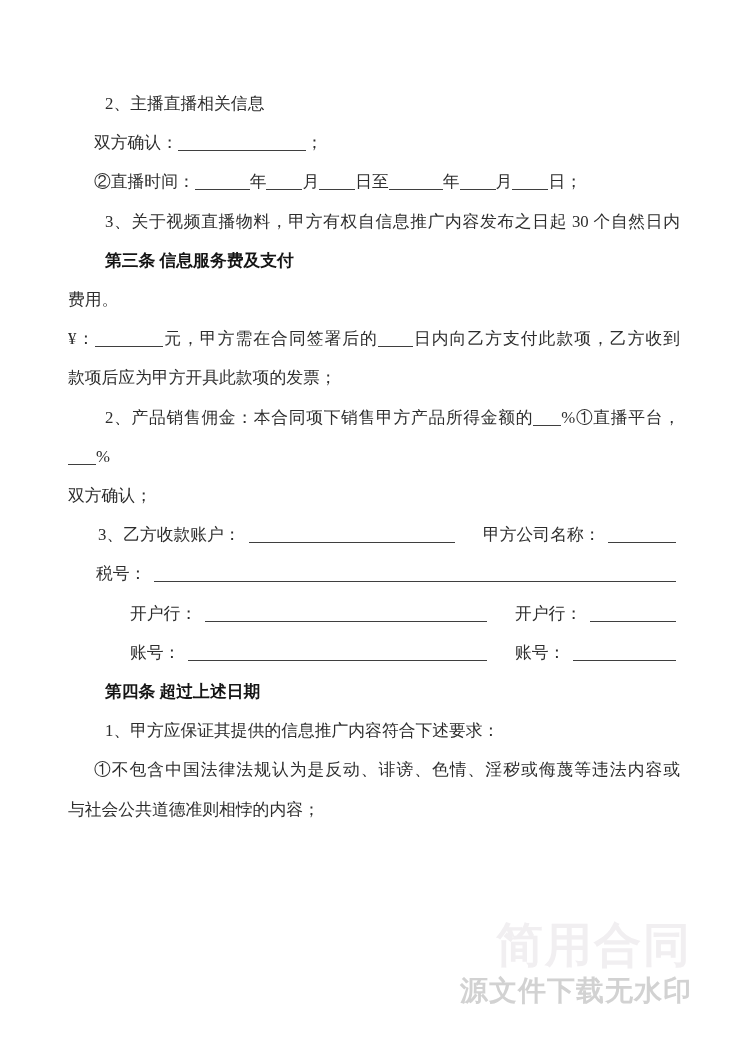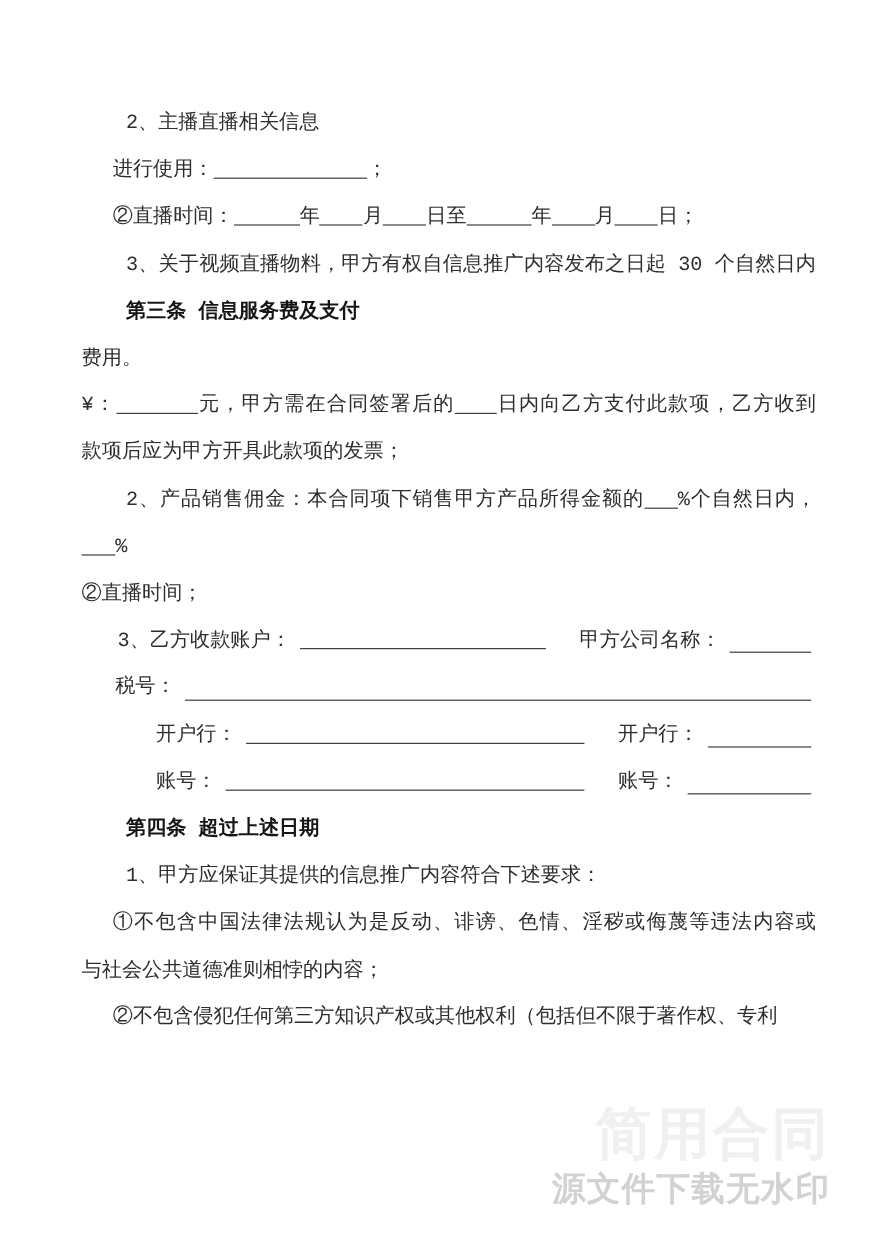--- a/index.html
+++ b/index.html
@@ -20,57 +20,57 @@
   
   .watermark{position:absolute;right:50px;bottom:44px;z-index:0;text-align:right;
     font-family:"Liberation Sans","DejaVu Sans",sans-serif;user-select:none;}
   .wm-brand{font-size:47px;font-weight:700;letter-spacing:2px;color:var(--wm-brand);line-height:1;}
   .wm-tag{font-size:28px;font-weight:700;letter-spacing:1px;color:var(--wm-tag);line-height:1;margin-top:9px;}
   
   .doc{
     position:absolute;left:68px;top:84px;width:612px;z-index:1;
     color:var(--ink);font-size:16.8px;line-height:39.2px;
   }
-  .line{white-space:normal;font-family:Liberation Mono, monospace;}
+  .line{white-space:normal;}
   .jall{text-align:justify;text-align-last:justify;}
   .ind1{text-indent:26px;}
   .ind2{text-indent:37px;}
   .bold{font-weight:700;color:var(--ink-bold);}
   .blank{
     display:inline-block;height:12px;
     border-bottom:1px solid var(--rule);
     vertical-align:-3px;
   }
   .row{display:flex;align-items:baseline;}
   .cell{display:flex;align-items:baseline;}
   .cell-left{width:357px;}
-  .cell-right{flex:1;margin-left:28px;align-items:center;}
+  .cell-right{flex:1;margin-left:28px;}
   .cell .blank{flex:1;transform:translateY(3px);margin-left:8px;}
   .cell-right .blank{margin-right:4px;}
   .lab{white-space:nowrap;}
 </style>
 </head>
 <body>
 
 <div class="page">
   <div class="watermark">
     <div class="wm-brand">简用合同</div>
     <div class="wm-tag">源文件下载无水印</div>
   </div>
   <div class="doc">
       <div class="line ind2"><span>2、主播直播相关信息</span></div>
-      <div class="line ind1"><span>进行使用：</span><span class="blank" style="width: 128px;"></span><span>；</span></div>
+      <div class="line ind1"><span>双方确认：</span><span class="blank" style="width: 128px;"></span><span>；</span></div>
       <div class="line ind1"><span>②直播时间：</span><span class="blank" style="width: 55px;"></span><span>年</span><span class="blank" style="width: 36px;"></span><span>月</span><span class="blank" style="width: 36px;"></span><span>日至</span><span class="blank" style="width: 54px;"></span><span>年</span><span class="blank" style="width: 36px;"></span><span>月</span><span class="blank" style="width: 36px;"></span><span>日；</span></div>
       <div class="line ind2 jall"><span>3、关于视频直播物料，甲方有权自信息推广内容发布之日起 30 个自然日内</span></div>
       <div class="line ind2 bold"><span>第三条 信息服务费及支付</span></div>
       <div class="line "><span>费用。</span></div>
       <div class="line jall"><span>¥：</span><span class="blank" style="width: 68px;"></span><span>元，甲方需在合同签署后的</span><span class="blank" style="width: 35px;"></span><span>日内向乙方支付此款项，乙方收到</span></div>
       <div class="line "><span>款项后应为甲方开具此款项的发票；</span></div>
-      <div class="line ind2 jall"><span>2、产品销售佣金：本合同项下销售甲方产品所得金额的</span><span class="blank" style="width: 28px;"></span><span>%个自然日内，</span><span class="blank" style="width: 28px;"></span><span>%</span></div>
-      <div class="line "><span>②直播时间；</span></div>
+      <div class="line ind2 jall"><span>2、产品销售佣金：本合同项下销售甲方产品所得金额的</span><span class="blank" style="width: 28px;"></span><span>%①直播平台，</span><span class="blank" style="width: 28px;"></span><span>%</span></div>
+      <div class="line "><span>双方确认；</span></div>
       <div class="line row">
         <div class="cell cell-left" style="padding-left: 30px;">
           <span class="lab">3、乙方收款账户：</span>
           <span class="blank"></span>
         </div>
         <div class="cell cell-right">
           <span class="lab">甲方公司名称：</span>
           <span class="blank"></span>
         </div>
       </div>
@@ -97,15 +97,14 @@
         </div>
         <div class="cell cell-right">
           <span class="lab">账号：</span>
           <span class="blank"></span>
         </div>
       </div>
       <div class="line ind2 bold"><span>第四条 超过上述日期</span></div>
       <div class="line ind2"><span>1、甲方应保证其提供的信息推广内容符合下述要求：</span></div>
       <div class="line ind1 jall"><span>①不包含中国法律法规认为是反动、诽谤、色情、淫秽或侮蔑等违法内容或</span></div>
       <div class="line "><span>与社会公共道德准则相悖的内容；</span></div>
-      <div class="line ind1"><span>②不包含侵犯任何第三方知识产权或其他权利（包括但不限于著作权、专利</span></div>
     </div>
 </div>
 
 </body></html>

